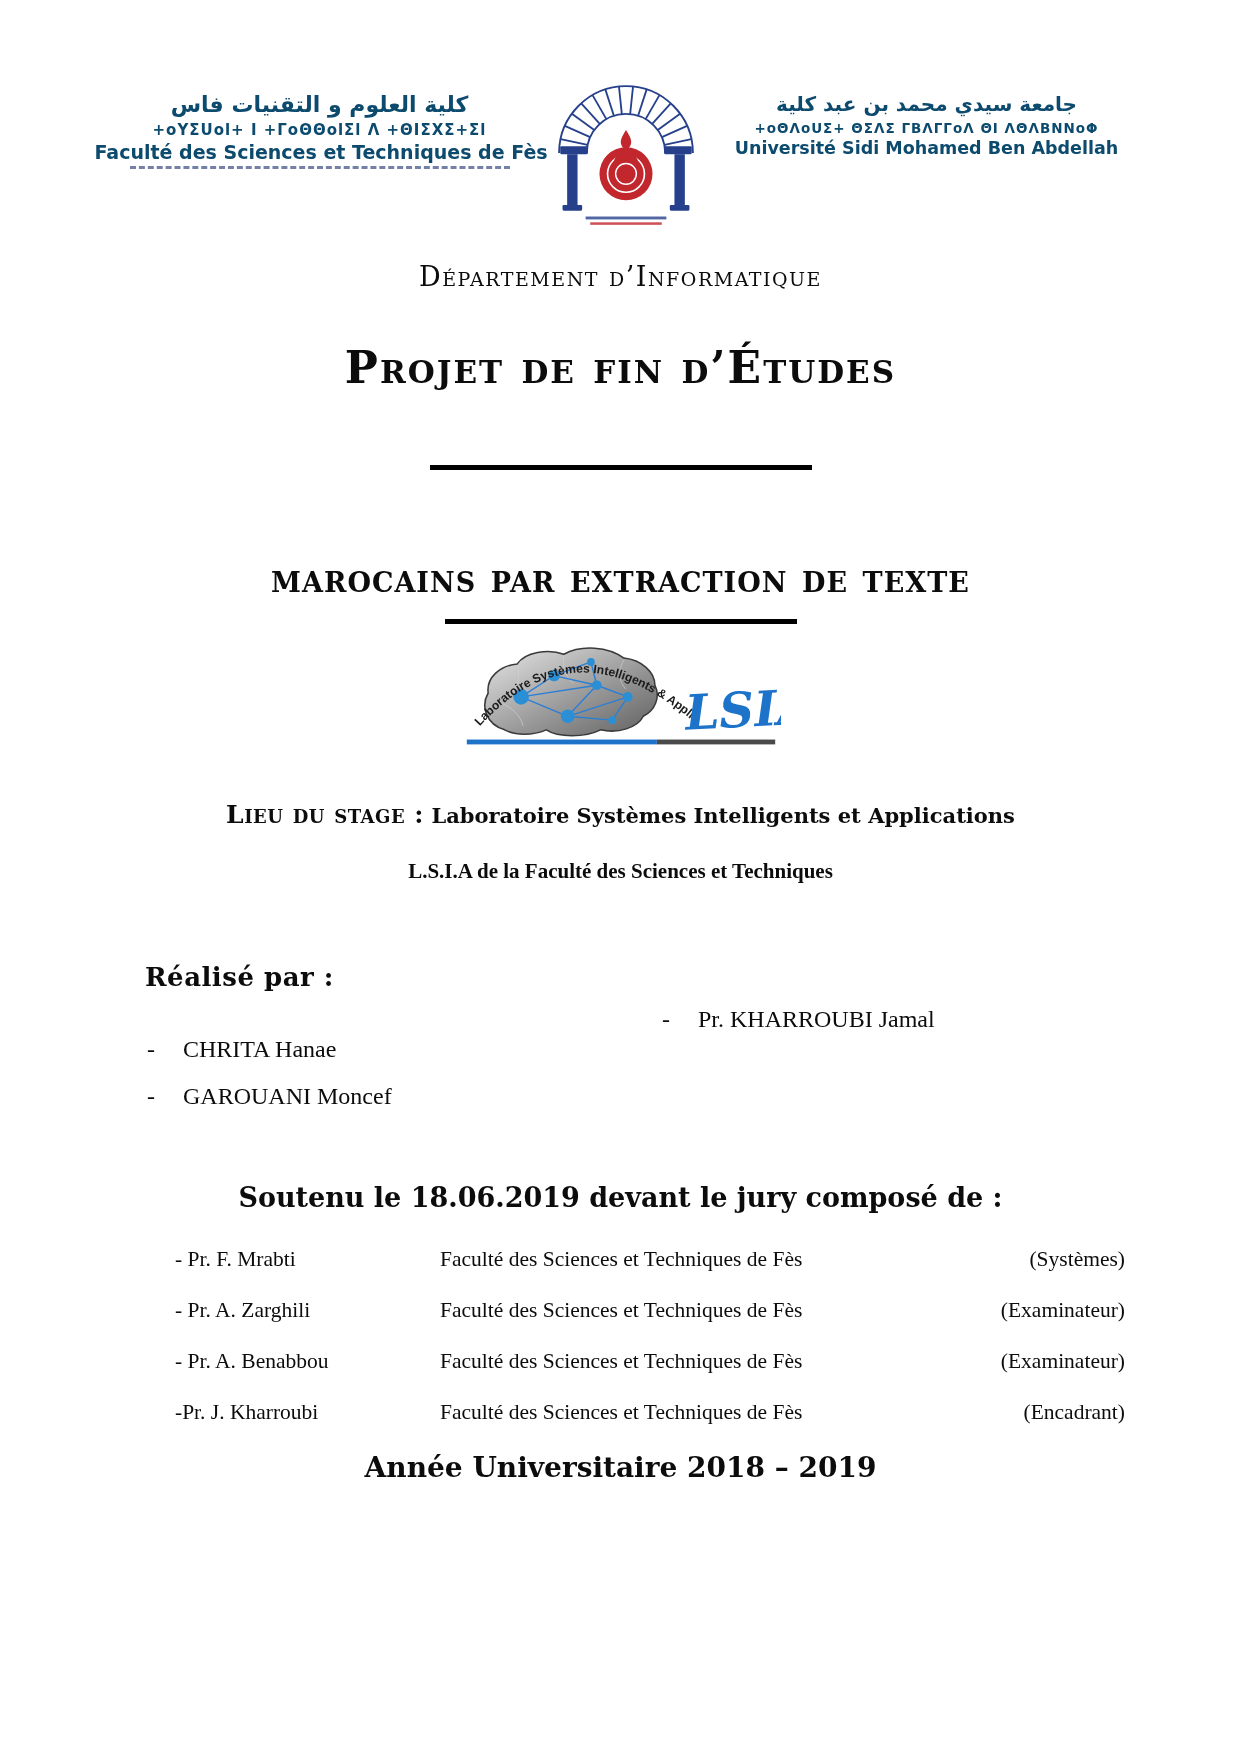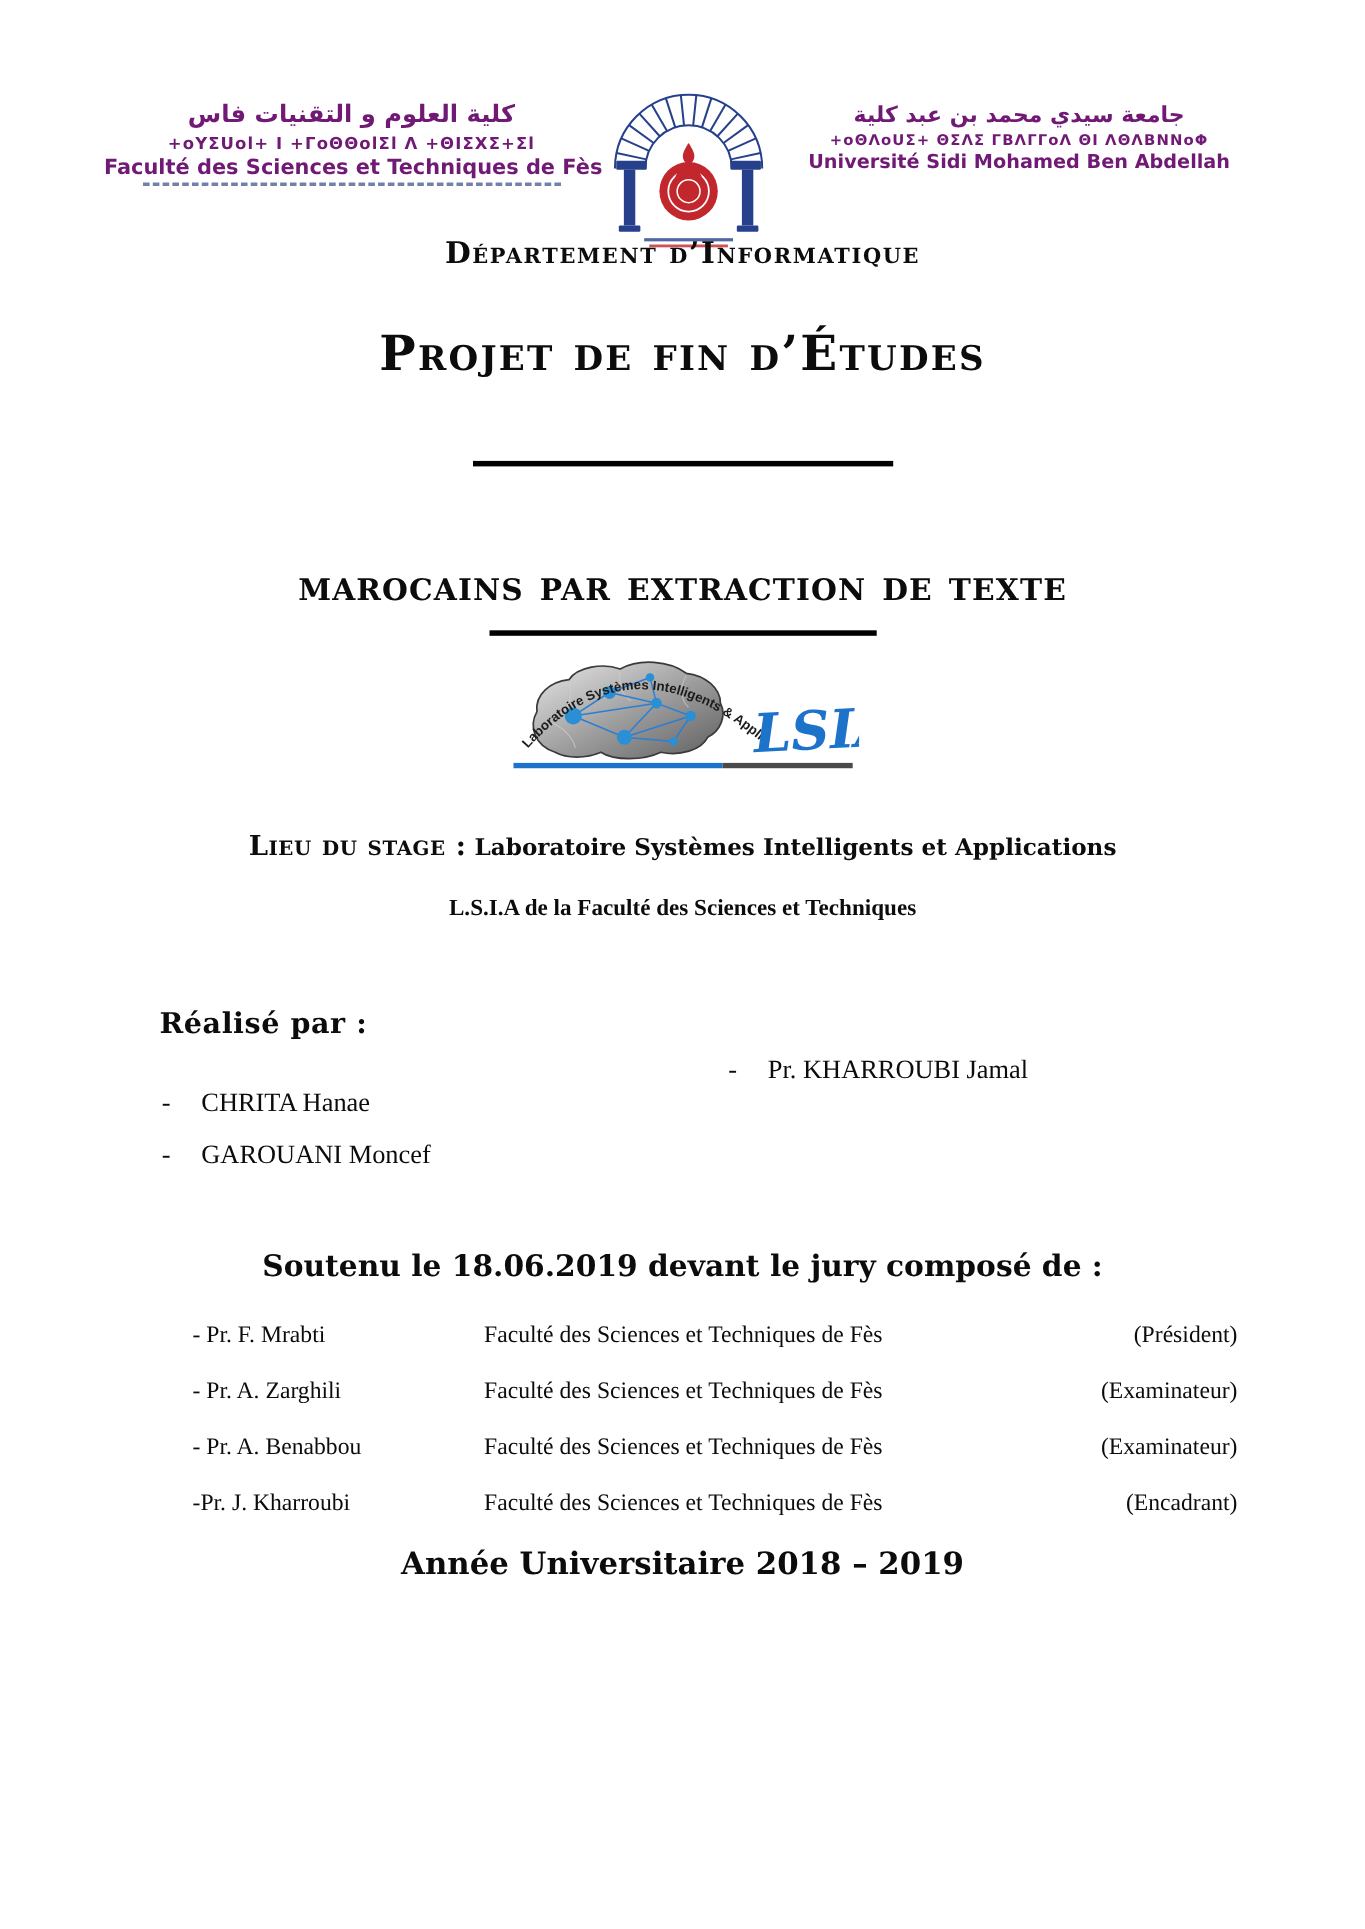--- a/index.html
+++ b/index.html
@@ -16,37 +16,38 @@
   }
 
   
   .header {
     display: flex;
     justify-content: center;
     align-items: flex-start;
     padding-top: 70px;
     gap: 6px;
   }
-  .header-block { text-align: center; color: #701a75; font-family: "DejaVu Sans", "Liberation Sans", sans-serif; }
+  .header-block { text-align: center; color: #0c4a6e; font-family: "DejaVu Sans", "Liberation Sans", sans-serif; }
   .header-left { width: 450px; padding-top: 22px; }
   .header-right { width: 440px; padding-top: 22px; }
   .h-arabic { font-size: 22px; font-weight: bold; direction: rtl; }
   .h-tifinagh { font-size: 15px; font-weight: bold; letter-spacing: 1px; margin-top: 4px; white-space: nowrap; }
   .h-latin { font-size: 19px; font-weight: bold; margin-top: 2px; white-space: nowrap; }
   .h-dashline { margin: 3px auto 0; width: 380px; border-top: 3px dashed #7381a8; }
   .header-right .h-arabic { font-size: 20px; }
   .header-right .h-tifinagh { font-size: 13.5px; }
   .header-right .h-latin { font-size: 17.5px; }
   .header-logo { width: 150px; height: 145px; flex: 0 0 auto; }
 
   
   .department {
+    margin-top: 46px;
     text-align: center;
     font-variant: small-caps;
-    font-weight: 700;
+    font-weight: 400;
     font-size: 27px;
     letter-spacing: 1.5px;
   }
   .doc-type {
     margin-top: 50px;
     text-align: center;
     font-variant: small-caps;
     font-weight: 800;
     font-size: 44px;
     letter-spacing: 2px;
@@ -266,21 +267,21 @@
       </ul>
     </div>
   </div>
 
   <div class="jury-heading">Soutenu le 18.06.2019 devant le jury composé de :</div>
 
   <div class="jury-table">
     <div class="jury-row">
       <span class="jury-name">- Pr. F. Mrabti</span>
       <span class="jury-affiliation">Faculté des Sciences et Techniques de Fès</span>
-      <span class="jury-role">(Président)</span>
+      <span class="jury-role">(Systèmes)</span>
     </div>
     <div class="jury-row">
       <span class="jury-name">- Pr. A. Zarghili</span>
       <span class="jury-affiliation">Faculté des Sciences et Techniques de Fès</span>
       <span class="jury-role">(Examinateur)</span>
     </div>
     <div class="jury-row">
       <span class="jury-name">- Pr. A. Benabbou</span>
       <span class="jury-affiliation">Faculté des Sciences et Techniques de Fès</span>
       <span class="jury-role">(Examinateur)</span>

